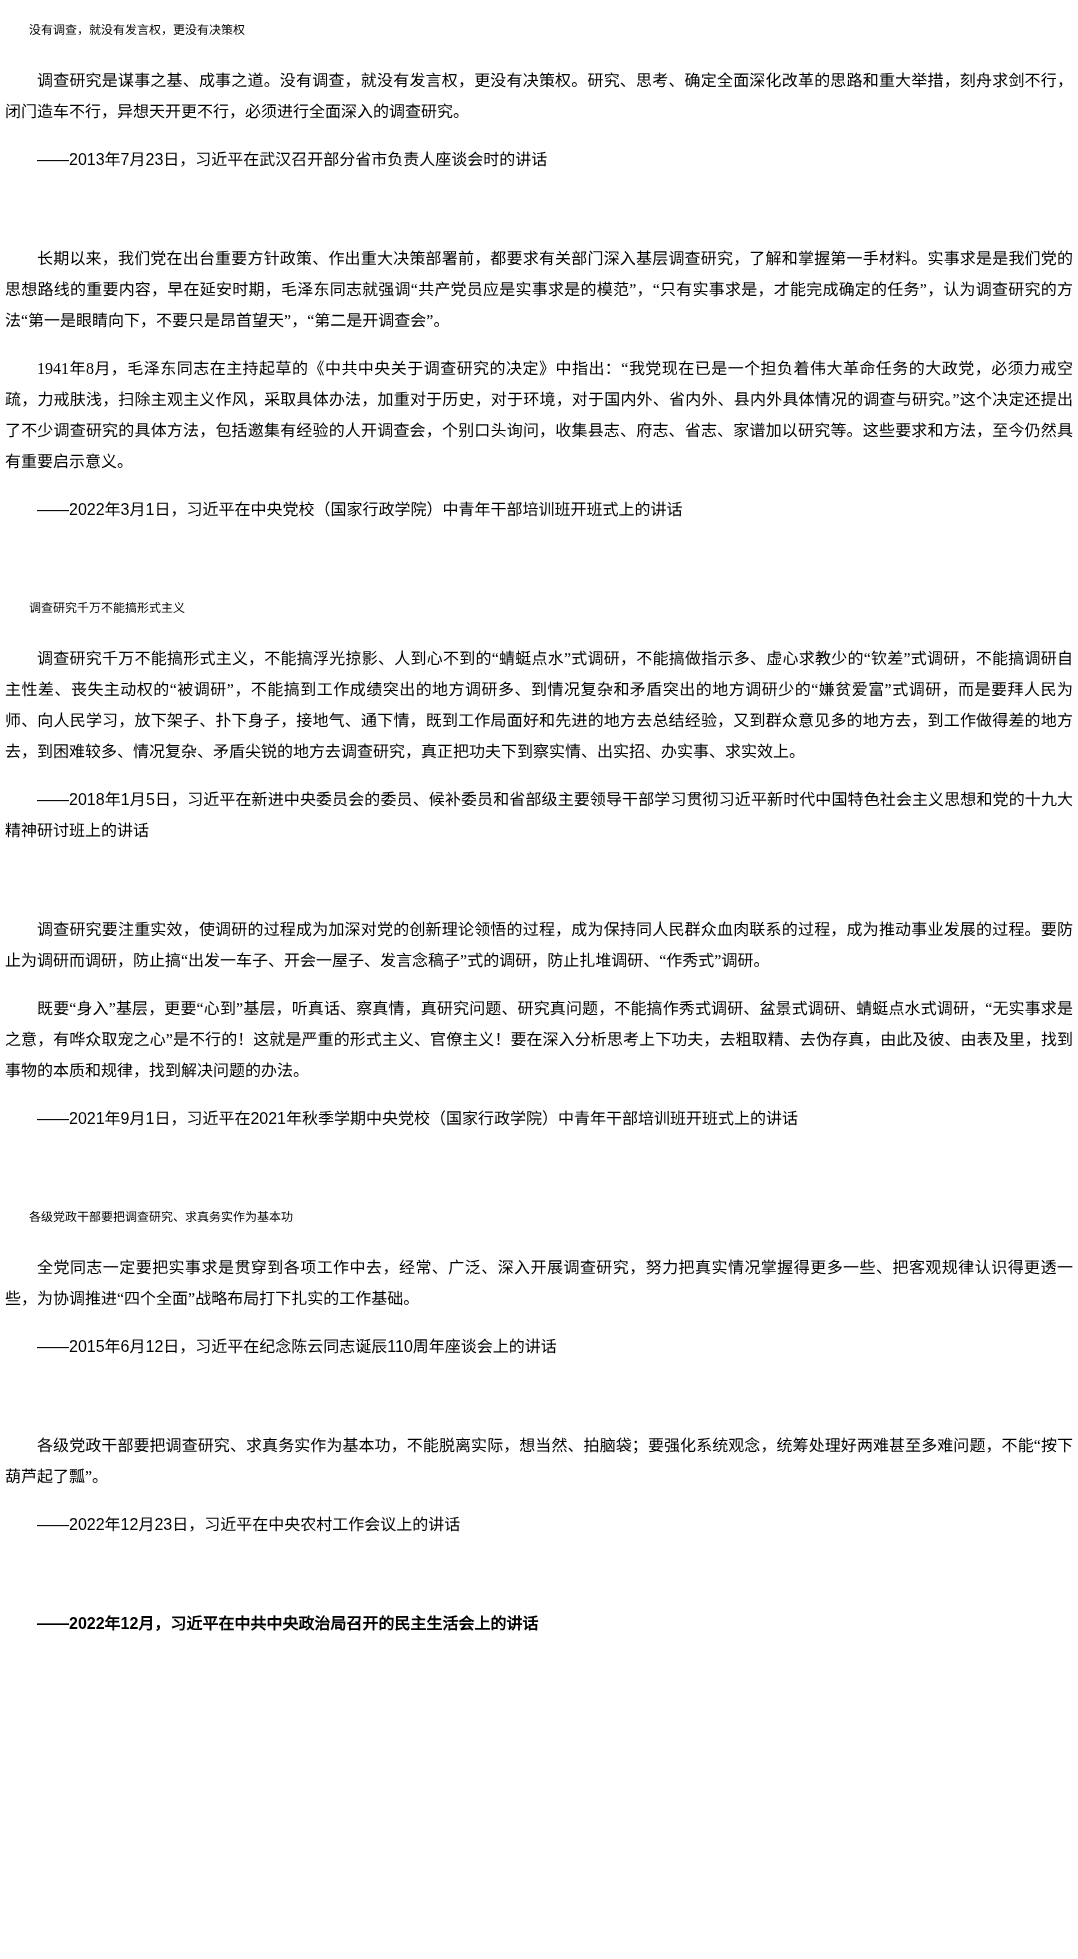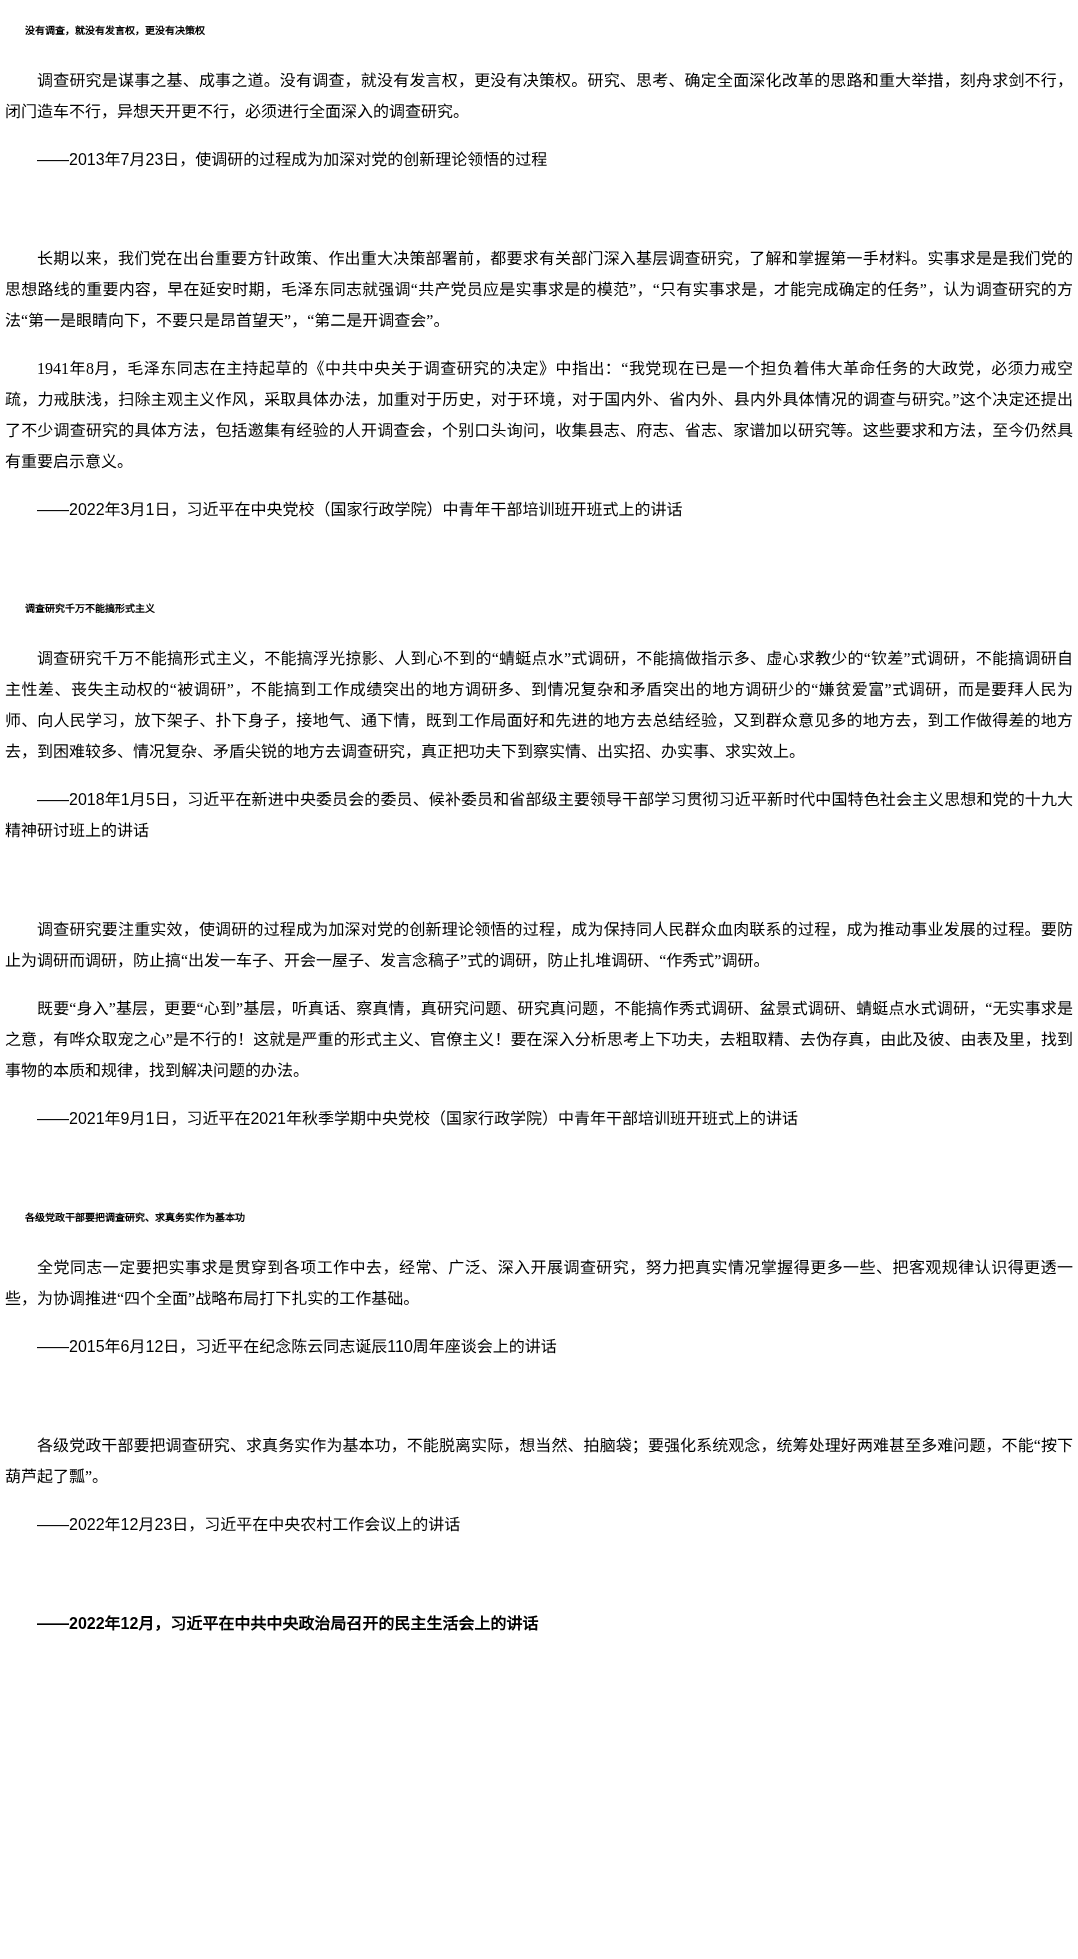--- a/index.html
+++ b/index.html
@@ -14,22 +14,22 @@
     background: #ffffff;
     box-sizing: border-box;
     padding: 15px 5px 12px 5px;
     font-family: "Liberation Sans", "DejaVu Sans", sans-serif;
     font-size: 16px;
     line-height: 31px;
     color: #000000;
     text-align: justify;
   }
   .section-heading {
-    font-size: 10px;
-    font-weight: bold;
+    font-size: 12px;
+    font-weight: normal;
     margin: 0 0 19px 0;
     text-indent: 2em;
     line-height: 31px;
     color: #000000;
   }
   .quote {
     margin: 0 0 17px 0;
     text-indent: 2em;
     font-family: Liberation Serif, serif;
   }
@@ -42,21 +42,21 @@
     font-weight: bold;
   }
 </style>
 </head>
 <body>
 
 <main class="page">
   <article>
       <h2 class="section-heading">没有调查，就没有发言权，更没有决策权</h2>
       <p class="quote">调查研究是谋事之基、成事之道。没有调查，就没有发言权，更没有决策权。研究、思考、确定全面深化改革的思路和重大举措，刻舟求剑不行，闭门造车不行，异想天开更不行，必须进行全面深入的调查研究。</p>
-      <p class="source">——2013年7月23日，使调研的过程成为加深对党的创新理论领悟的过程</p>
+      <p class="source">——2013年7月23日，习近平在武汉召开部分省市负责人座谈会时的讲话</p>
       <p class="quote">长期以来，我们党在出台重要方针政策、作出重大决策部署前，都要求有关部门深入基层调查研究，了解和掌握第一手材料。实事求是是我们党的思想路线的重要内容，早在延安时期，毛泽东同志就强调“共产党员应是实事求是的模范”，“只有实事求是，才能完成确定的任务”，认为调查研究的方法“第一是眼睛向下，不要只是昂首望天”，“第二是开调查会”。</p>
       <p class="quote">1941年8月，毛泽东同志在主持起草的《中共中央关于调查研究的决定》中指出：“我党现在已是一个担负着伟大革命任务的大政党，必须力戒空疏，力戒肤浅，扫除主观主义作风，采取具体办法，加重对于历史，对于环境，对于国内外、省内外、县内外具体情况的调查与研究。”这个决定还提出了不少调查研究的具体方法，包括邀集有经验的人开调查会，个别口头询问，收集县志、府志、省志、家谱加以研究等。这些要求和方法，至今仍然具有重要启示意义。</p>
       <p class="source">——2022年3月1日，习近平在中央党校（国家行政学院）中青年干部培训班开班式上的讲话</p>
       <h2 class="section-heading">调查研究千万不能搞形式主义</h2>
       <p class="quote">调查研究千万不能搞形式主义，不能搞浮光掠影、人到心不到的“蜻蜓点水”式调研，不能搞做指示多、虚心求教少的“钦差”式调研，不能搞调研自主性差、丧失主动权的“被调研”，不能搞到工作成绩突出的地方调研多、到情况复杂和矛盾突出的地方调研少的“嫌贫爱富”式调研，而是要拜人民为师、向人民学习，放下架子、扑下身子，接地气、通下情，既到工作局面好和先进的地方去总结经验，又到群众意见多的地方去，到工作做得差的地方去，到困难较多、情况复杂、矛盾尖锐的地方去调查研究，真正把功夫下到察实情、出实招、办实事、求实效上。</p>
       <p class="source">——2018年1月5日，习近平在新进中央委员会的委员、候补委员和省部级主要领导干部学习贯彻习近平新时代中国特色社会主义思想和党的十九大精神研讨班上的讲话</p>
       <p class="quote">调查研究要注重实效，使调研的过程成为加深对党的创新理论领悟的过程，成为保持同人民群众血肉联系的过程，成为推动事业发展的过程。要防止为调研而调研，防止搞“出发一车子、开会一屋子、发言念稿子”式的调研，防止扎堆调研、“作秀式”调研。</p>
       <p class="quote">既要“身入”基层，更要“心到”基层，听真话、察真情，真研究问题、研究真问题，不能搞作秀式调研、盆景式调研、蜻蜓点水式调研，“无实事求是之意，有哗众取宠之心”是不行的！这就是严重的形式主义、官僚主义！要在深入分析思考上下功夫，去粗取精、去伪存真，由此及彼、由表及里，找到事物的本质和规律，找到解决问题的办法。</p>
       <p class="source">——2021年9月1日，习近平在2021年秋季学期中央党校（国家行政学院）中青年干部培训班开班式上的讲话</p>
       <h2 class="section-heading">各级党政干部要把调查研究、求真务实作为基本功</h2>

